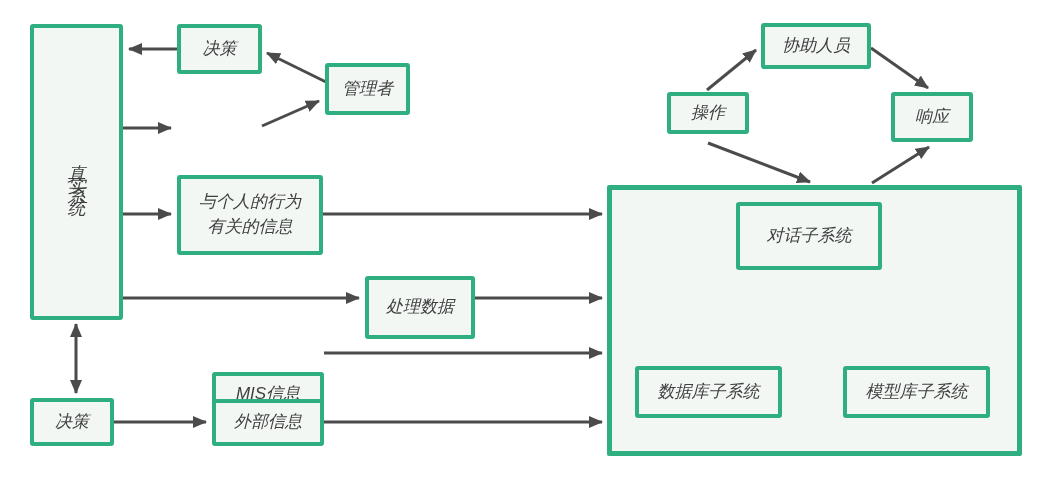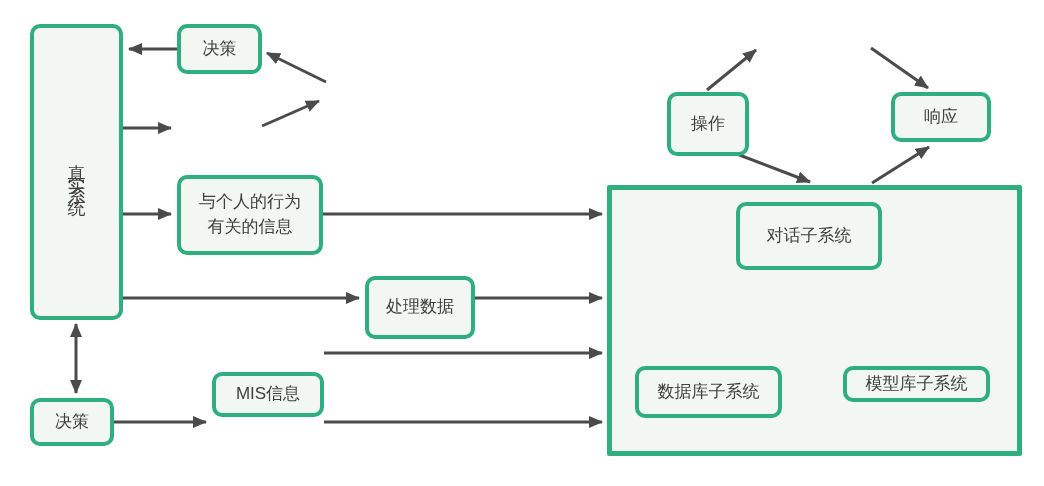--- a/index.html
+++ b/index.html
@@ -15,26 +15,27 @@
     width:1044px;height:486px;
     background:#ffffff;
     overflow:hidden;
   }
   #wires{position:absolute;left:0;top:0;width:1044px;height:486px;}
   .node{
     position:absolute;
     box-sizing:border-box;
     border:4px solid var(--green);
     background:var(--fill);
-    border-radius:10px;
+    border-radius:3px;
     display:flex;align-items:center;justify-content:center;
     color:var(--ink);
     font-size:17px;
     line-height:1.45;
     text-align:center;
+    font-style:italic;
   }
   .node span{white-space:pre-line;}
   .container-box{
     position:absolute;
     box-sizing:border-box;
     border:5px solid var(--green);
     background:var(--fill);
     border-radius:2px;
   }
   .vertical span{
@@ -79,54 +80,63 @@
   <div class="container-box" style="left:607px;top:185px;width:415px;height:271px;"></div>
 
   <div class="node vertical" style="left:30px;top:24px;width:93px;height:296px;">
     <span>真实系统</span>
   </div>
 
   <div class="node" style="left:177px;top:24px;width:85px;height:50px;">
     <span>决策</span>
   </div>
 
+  <div class="node" style="left:325px;top:63px;width:85px;height:52px;">
+    <span>管理者</span>
+  </div>
 
 
   <div class="node" style="left:177px;top:175px;width:146px;height:80px;">
     <span>与个人的行为
 有关的信息</span>
   </div>
 
   <div class="node" style="left:365px;top:276px;width:110px;height:63px;">
     <span>处理数据</span>
   </div>
 
   <div class="node" style="left:212px;top:332px;width:112px;height:45px;margin-top:40px;">
     <span>MIS信息</span>
   </div>
 
   <div class="node" style="left:30px;top:398px;width:84px;height:48px;">
     <span>决策</span>
   </div>
 
+  <div class="node" style="left:212px;top:399px;width:112px;height:47px;">
+    <span>外部信息</span>
+  </div>
 
-  <div class="node" style="left:667px;top:92px;width:82px;height:64px;justify-content:center;">
+  <div class="node" style="left:667px;top:92px;width:82px;height:42px;justify-content:center;">
     <span>操作</span>
   </div>
 
+  <div class="node" style="left:761px;top:23px;width:110px;height:46px;">
+    <span>协助人员</span>
+  </div>
 
-  <div class="node" style="left:891px;top:92px;width:100px;height:50px;justify-content:center;">
+  <div class="node" style="left:891px;top:92px;width:82px;height:50px;justify-content:center;">
     <span>响应</span>
   </div>
 
   <div class="node" style="left:736px;top:202px;width:146px;height:68px;">
     <span>对话子系统</span>
   </div>
 
   <div class="node" style="left:635px;top:366px;width:147px;height:52px;">
     <span>数据库子系统</span>
   </div>
 
-  <div class="node" style="left:843px;top:366px;width:147px;height:36px;">
+  <div class="node" style="left:843px;top:366px;width:147px;height:52px;">
     <span>模型库子系统</span>
   </div>
 
 </div>
 
 </body></html>

